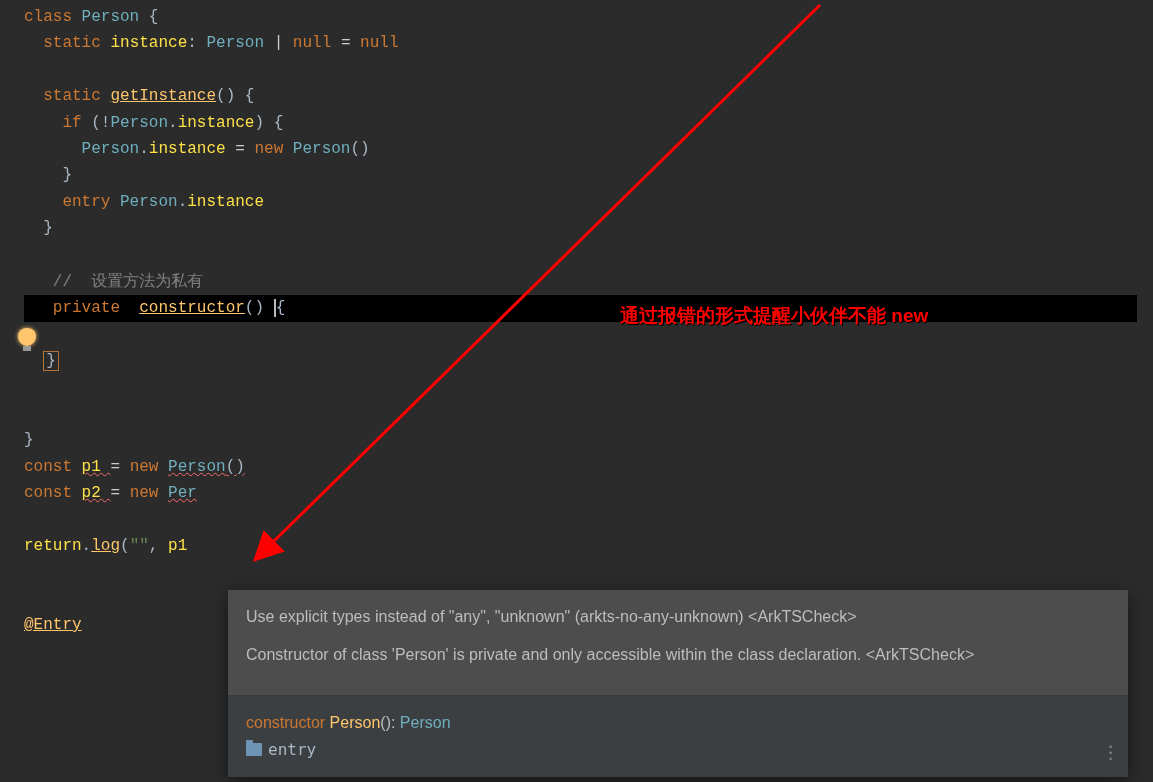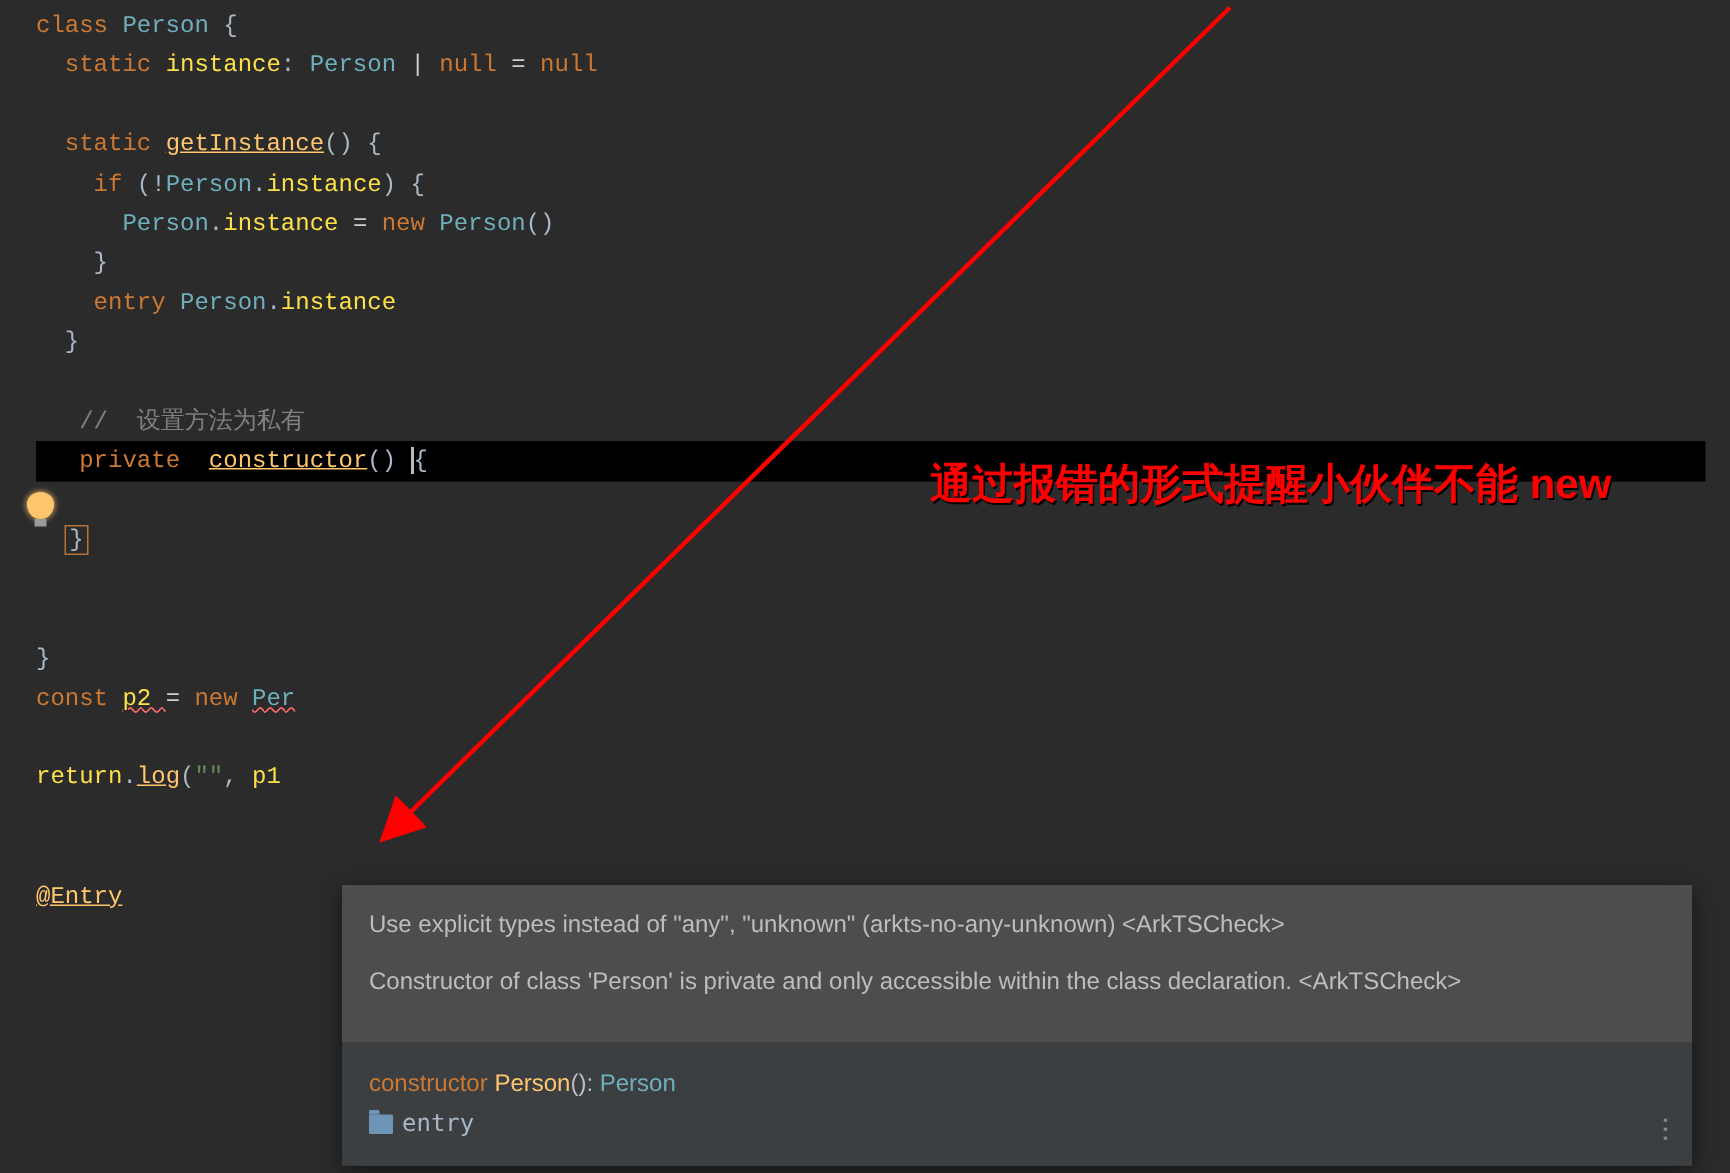--- a/index.html
+++ b/index.html
@@ -55,21 +55,21 @@
   left: 5px;
   width: 8px;
   height: 5px;
   background: #999;
 }
 .annotation {
   position: absolute;
   top: 300px;
   left: 620px;
   color: #ff0000;
-  font-size: 28px;
+  font-size: 19px;
   font-weight: bold;
   font-family: 'Microsoft YaHei', sans-serif;
   text-shadow: 1px 1px 0 #000;
 }
 .arrow-svg {
   position: absolute;
   top: 0;
   left: 0;
   pointer-events: none;
 }
@@ -142,20 +142,21 @@
   <div class="line">    <span class="kw">entry </span><span class="cls">Person</span><span class="punct">.</span><span class="prop">instance</span></div>
   <div class="line">  <span class="punct">}</span></div>
   <div class="line"> </div>
   <div class="line">   <span class="comment">//  </span><span class="comment" style="font-family:'Microsoft YaHei',sans-serif;">设置方法为私有</span></div>
   <div class="line highlight-line">   <span class="kw">private  </span><span class="fn">constructor</span><span class="punct">() </span><span class="cursor-box"></span><span class="punct">{</span></div>
   <div class="line"> </div>
   <div class="line">  <span class="err-box punct">}</span></div>
   <div class="line"> </div>
   <div class="line"> </div>
   <div class="line"><span class="punct">}</span></div>
+  <div class="line"><span class="kw">const </span><span class="prop err-underline">p1 </span><span class="white">= </span><span class="kw">new </span><span class="cls err-underline">Person</span><span class="punct err-underline">()</span></div>
   <div class="line"><span class="kw">const </span><span class="prop err-underline">p2 </span><span class="white">= </span><span class="kw">new </span><span class="cls err-underline">Per</span></div>
   <div class="line"> </div>
   <div class="line"><span class="prop">return</span><span class="punct">.</span><span class="fn">log</span><span class="punct">(</span><span class="str">""</span><span class="punct">, </span><span class="prop">p1</span></div>
   <div class="line"> </div>
   <div class="line"> </div>
   <div class="line"><span class="fn">@Entry</span></div>
 </div>
 
 <div class="bulb"></div>
 

